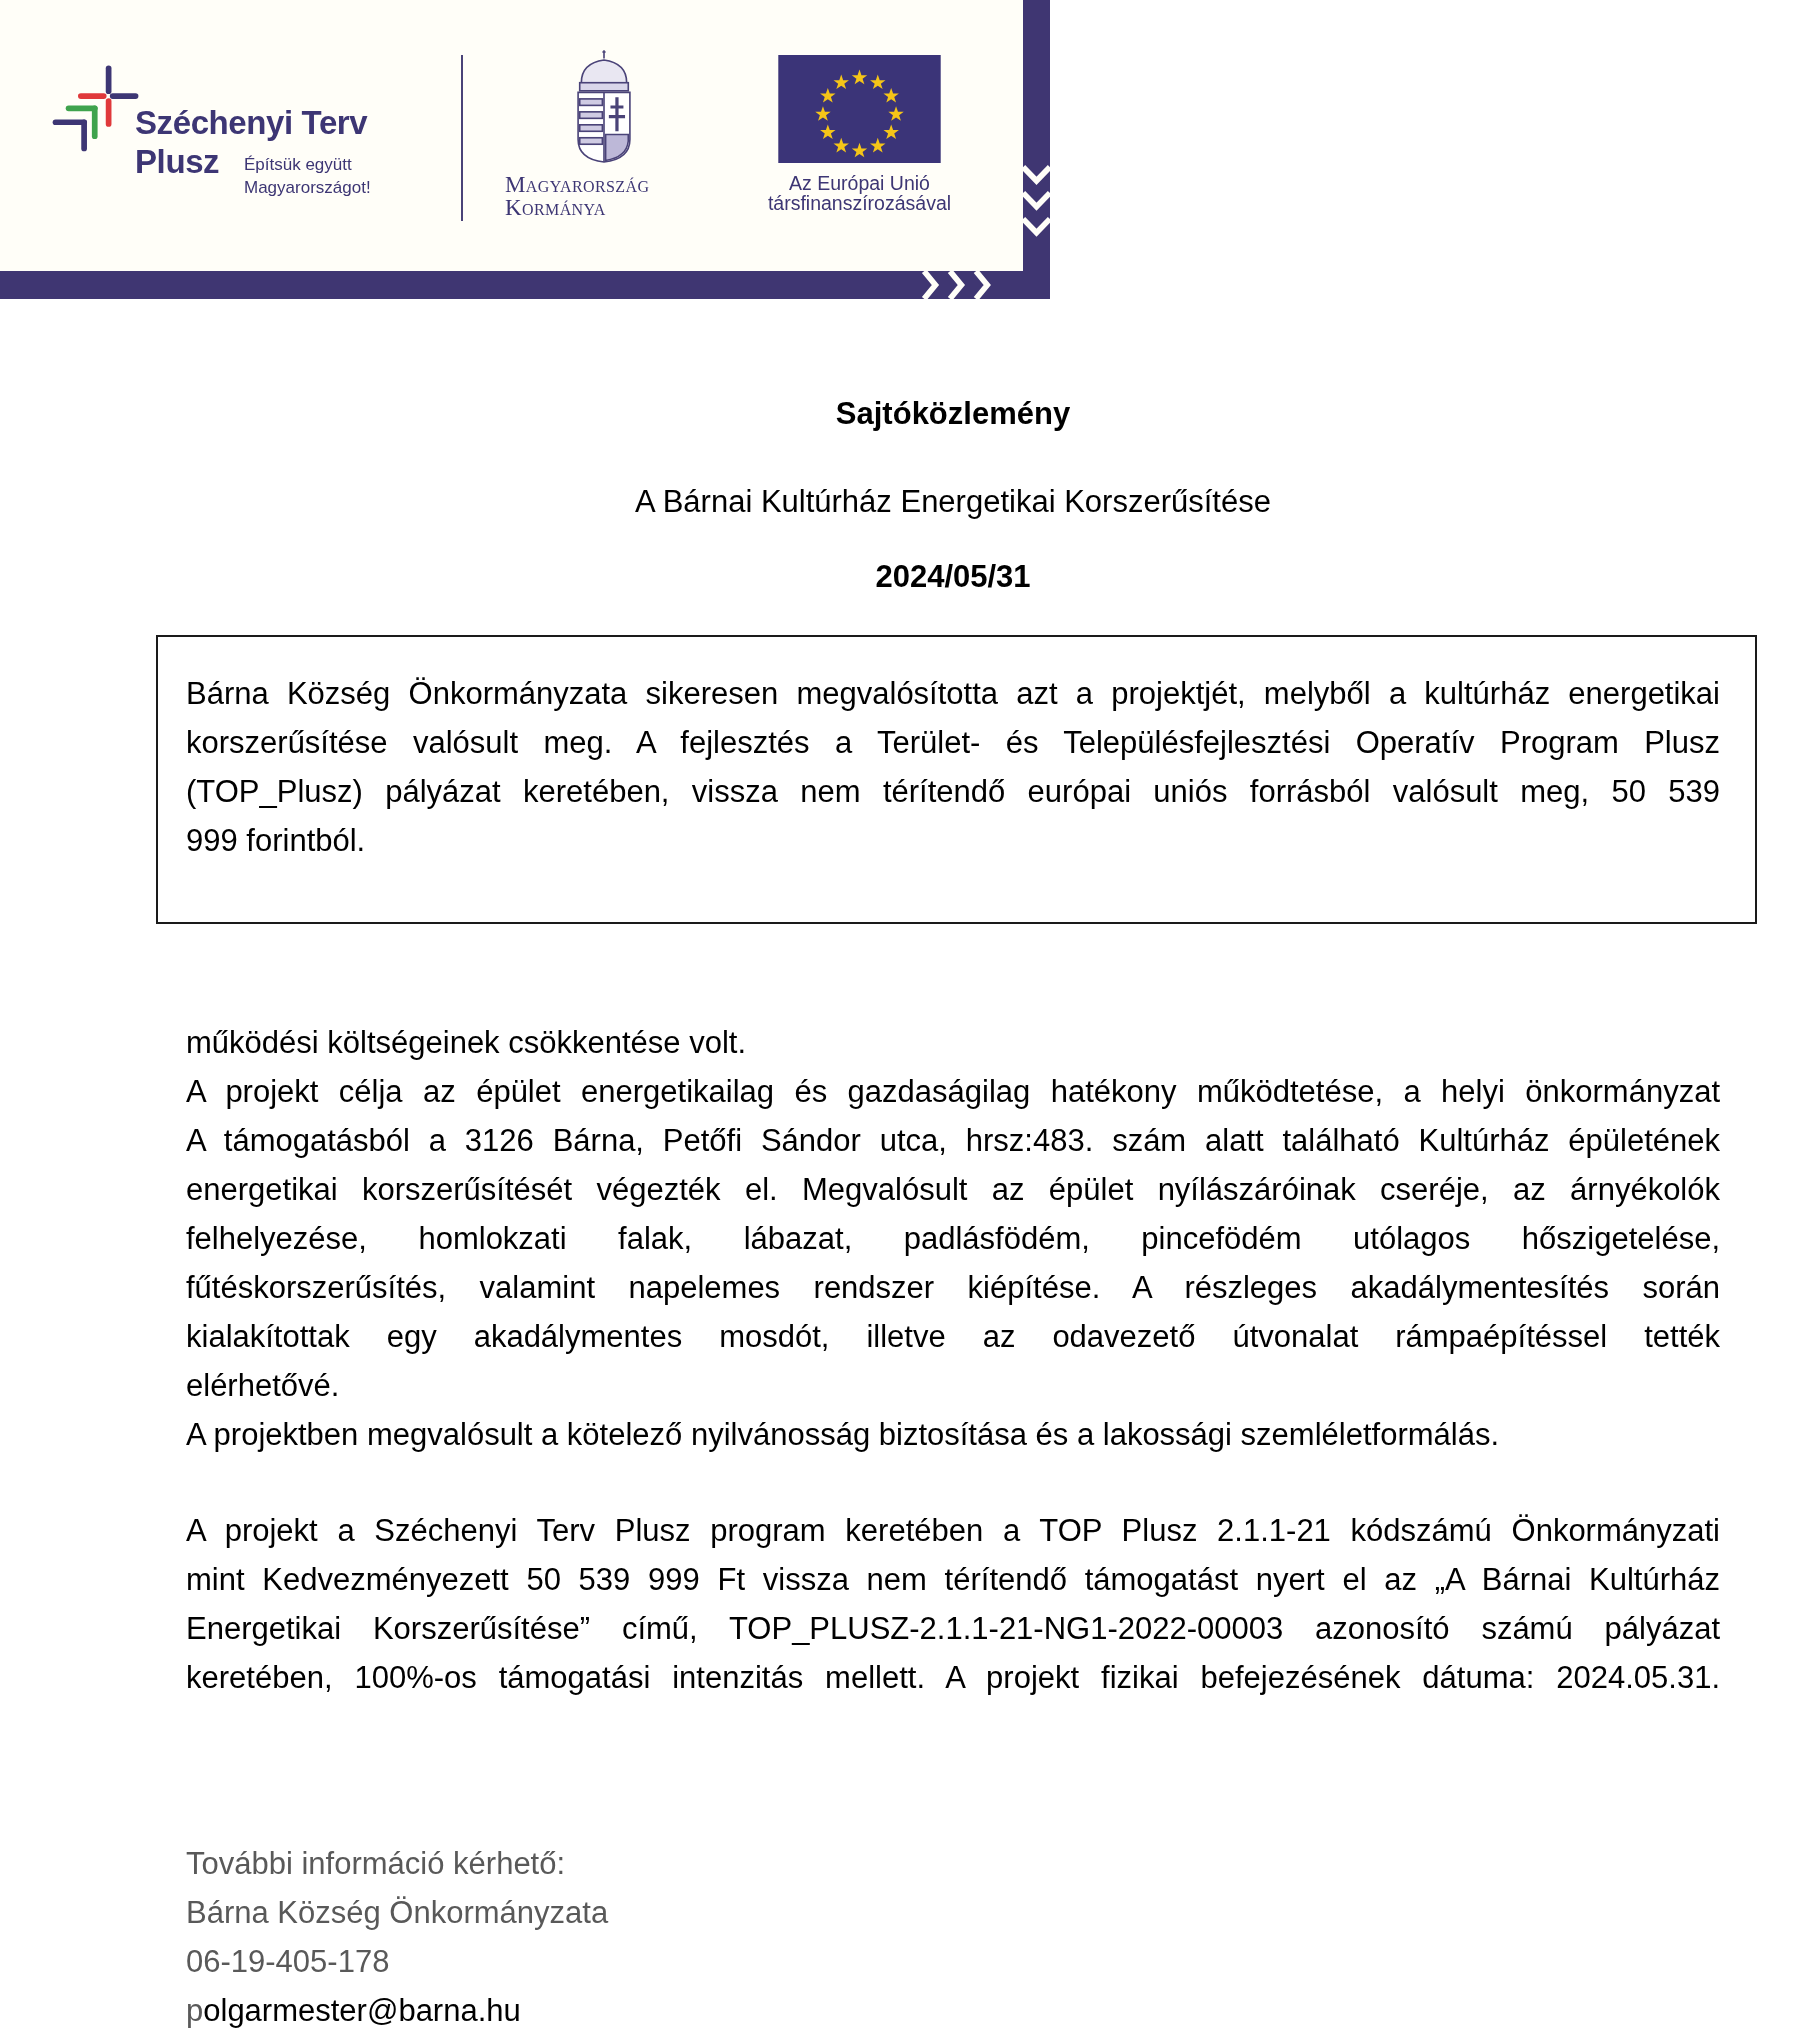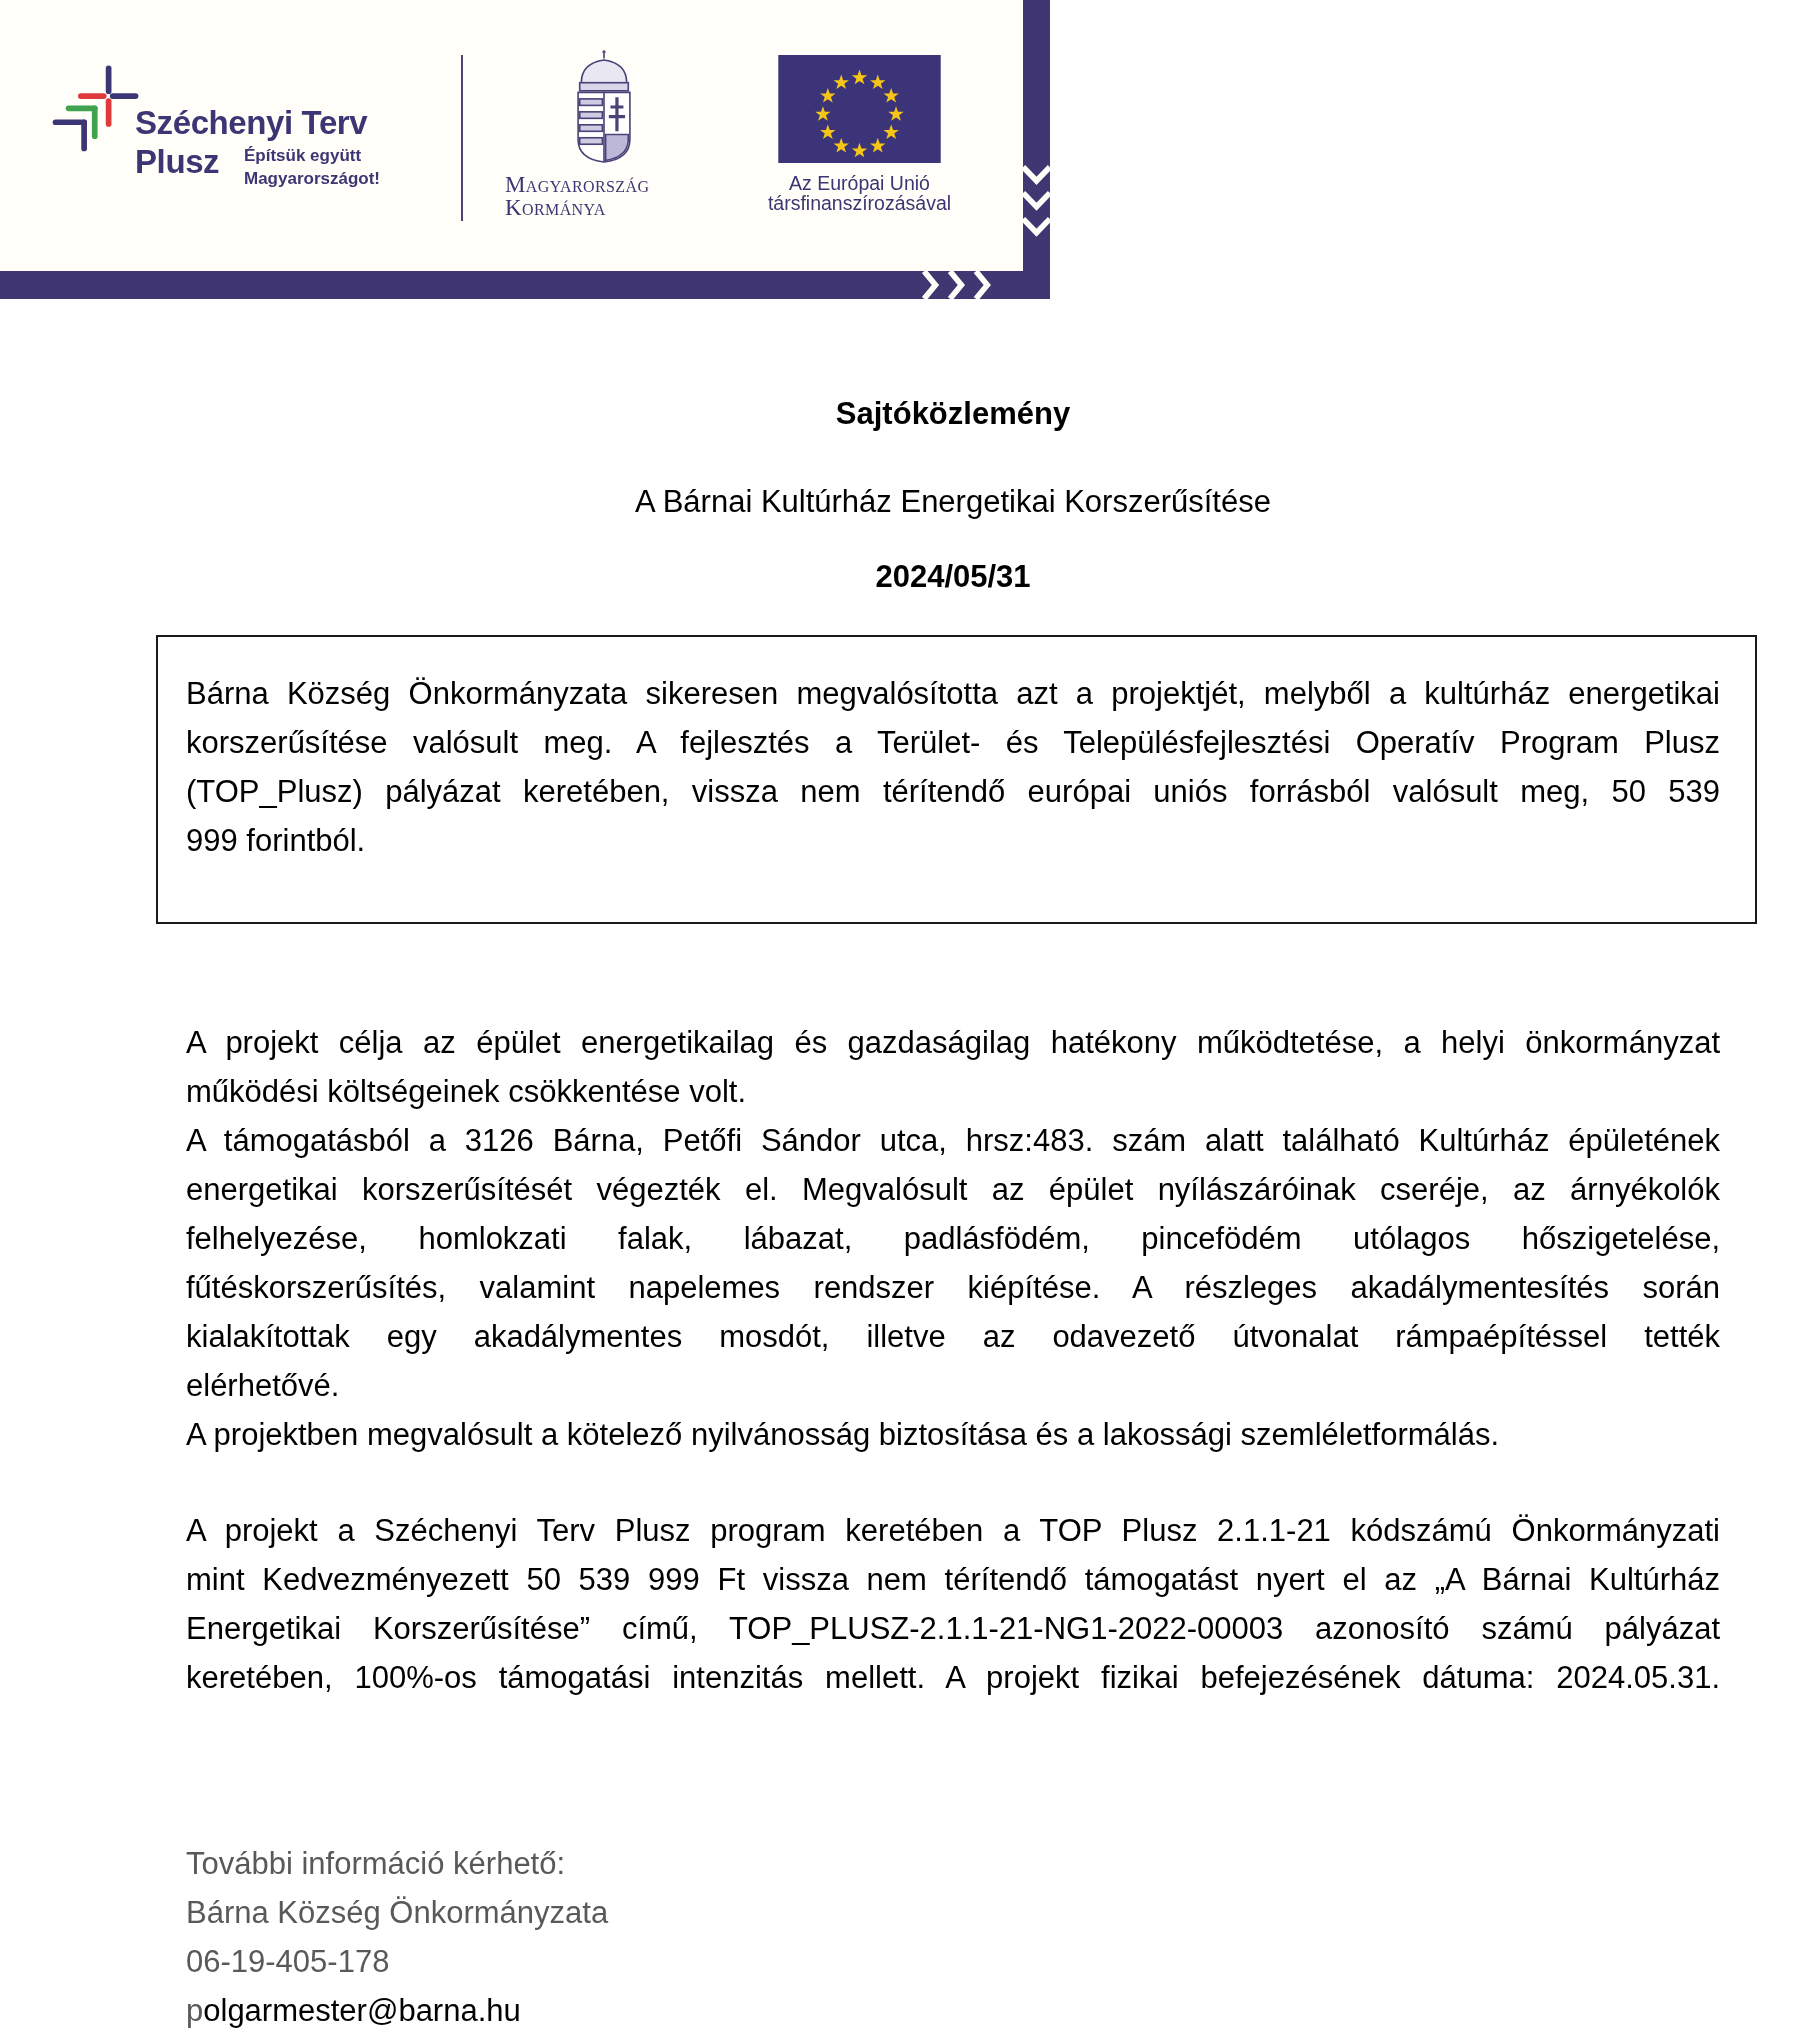--- a/index.html
+++ b/index.html
@@ -28,22 +28,22 @@
     position: absolute; left: 135px; top: 104px;
     font-family: "Liberation Sans", sans-serif; font-weight: bold;
     font-size: 33px; color: #3d3674; letter-spacing: -0.4px; white-space: nowrap;
   }
   .sz-plusz {
     position: absolute; left: 135px; top: 143px;
     font-family: "Liberation Sans", sans-serif; font-weight: bold;
     font-size: 33px; color: #3d3674; letter-spacing: -0.4px;
   }
   .sz-slogan {
-    position: absolute; left: 244px; top: 144px;
-    font-family: "Liberation Sans", sans-serif; font-weight: bold;
+    position: absolute; left: 244px; top: 153px;
+    font-family: "Liberation Sans", sans-serif; font-weight: normal;
     font-size: 17px; line-height: 23px; color: #3d3674;
   }
   .divider {
     position: absolute; left: 461px; top: 55px; width: 2.4px; height: 166px;
     background: #4a4378;
   }
   .coat { position: absolute; left: 570px; top: 50px; width: 68px; height: 114px; }
   .gov-text {
     position: absolute; left: 505px; top: 173px; width: 207px; text-align: left;
     font-family: "Liberation Serif", serif; font-size: 23px; line-height: 23px;
@@ -168,22 +168,22 @@
 
 <div class="box"></div>
 <div class="para" style="top:669px;">
   <span class="ln just">Bárna Község Önkormányzata sikeresen megvalósította azt a projektjét, melyből a kultúrház energetikai</span>
   <span class="ln just">korszerűsítése valósult meg. A fejlesztés a Terület- és Településfejlesztési Operatív Program Plusz</span>
   <span class="ln just">(TOP_Plusz) pályázat keretében, vissza nem térítendő európai uniós forrásból valósult meg, 50 539</span>
   <span class="ln">999 forintból.</span>
 </div>
 
 <div class="para" style="top:1018px;">
+  <span class="ln">működési költségeinek csökkentése volt.</span>
   <span class="ln just">A projekt célja az épület energetikailag és gazdaságilag hatékony működtetése, a helyi önkormányzat</span>
-  <span class="ln">működési költségeinek csökkentése volt.</span>
   <span class="ln just">A támogatásból a 3126 Bárna, Petőfi Sándor utca, hrsz:483. szám alatt található Kultúrház épületének</span>
   <span class="ln just">energetikai korszerűsítését végezték el. Megvalósult az épület nyílászáróinak cseréje, az árnyékolók</span>
   <span class="ln just">felhelyezése, homlokzati falak, lábazat, padlásfödém, pincefödém utólagos hőszigetelése,</span>
   <span class="ln just">fűtéskorszerűsítés, valamint napelemes rendszer kiépítése. A részleges akadálymentesítés során</span>
   <span class="ln just">kialakítottak egy akadálymentes mosdót, illetve az odavezető útvonalat rámpaépítéssel tették</span>
   <span class="ln">elérhetővé.</span>
   <span class="ln">A projektben megvalósult a kötelező nyilvánosság biztosítása és a lakossági szemléletformálás.</span>
 </div>
 
 <div class="para" style="top:1506px;">

